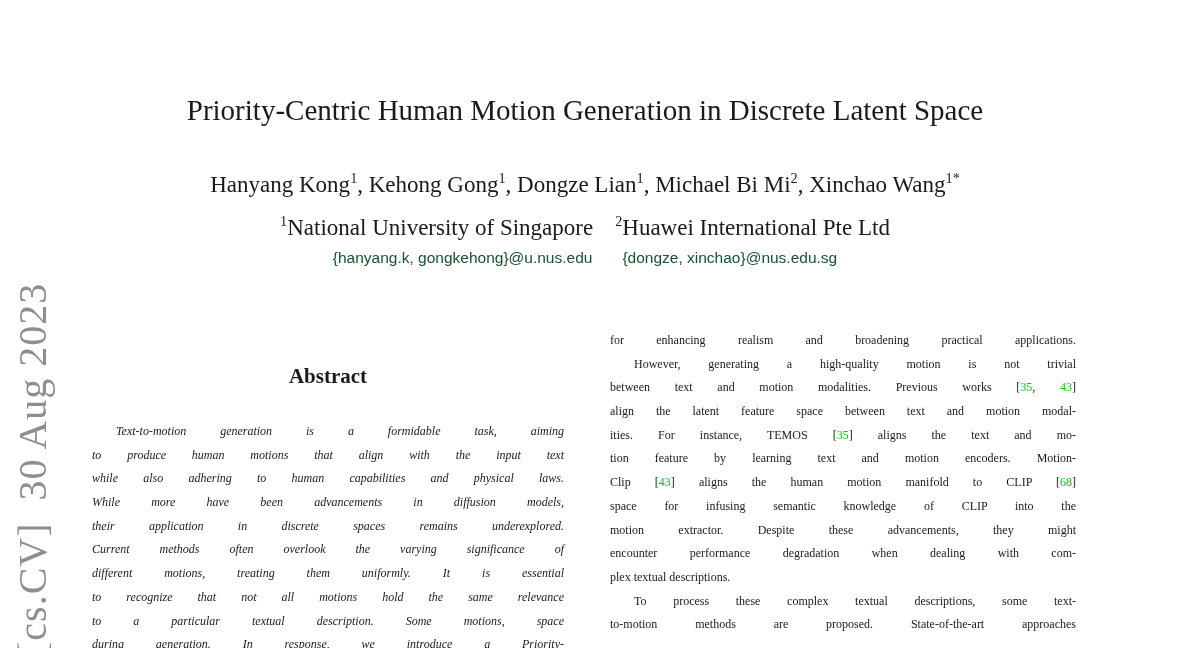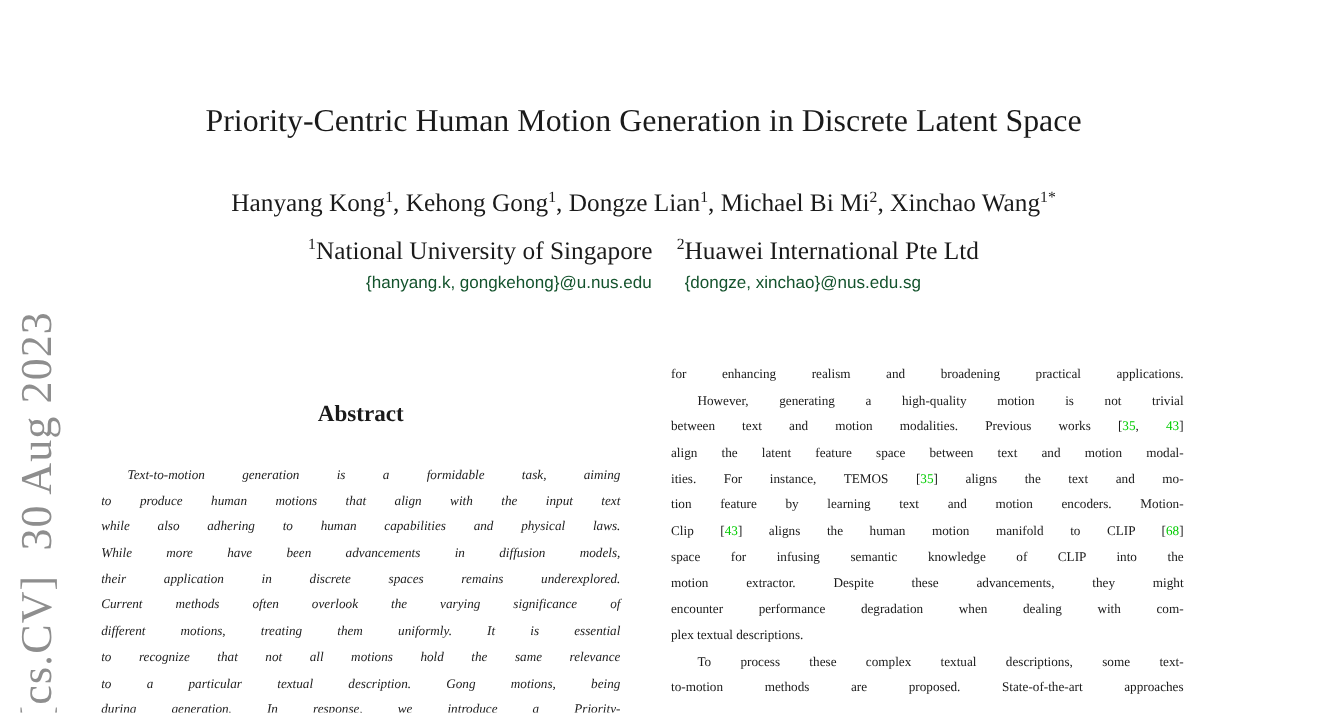--- a/index.html
+++ b/index.html
@@ -55,21 +55,21 @@
     <div class="abstract-heading">Abstract</div>
     <div class="abstract-body">
         <div class="tline indent">Text-to-motion generation is a formidable task, aiming</div>
         <div class="tline">to produce human motions that align with the input text</div>
         <div class="tline">while also adhering to human capabilities and physical laws.</div>
         <div class="tline">While more have been advancements in diffusion models,</div>
         <div class="tline">their application in discrete spaces remains underexplored.</div>
         <div class="tline">Current methods often overlook the varying significance of</div>
         <div class="tline">different motions, treating them uniformly. It is essential</div>
         <div class="tline">to recognize that not all motions hold the same relevance</div>
-        <div class="tline">to a particular textual description. Gong motions, being</div>
+        <div class="tline">to a particular textual description. Some motions, space</div>
         <div class="tline">during generation. In response, we introduce a Priority-</div>
         <div class="tline">Centric Motion Discrete Diffusion Model (M2DM), which</div>
       </div>
   </div>
 
   <div class="col col-right">
     <div>
         <div class="tline">for enhancing realism and broadening practical applications.</div>
         <div class="tline indent">However, generating a high-quality motion is not trivial</div>
         <div class="tline">between text and motion modalities. Previous works [<span class="cite">35</span>, <span class="cite">43</span>]</div>

